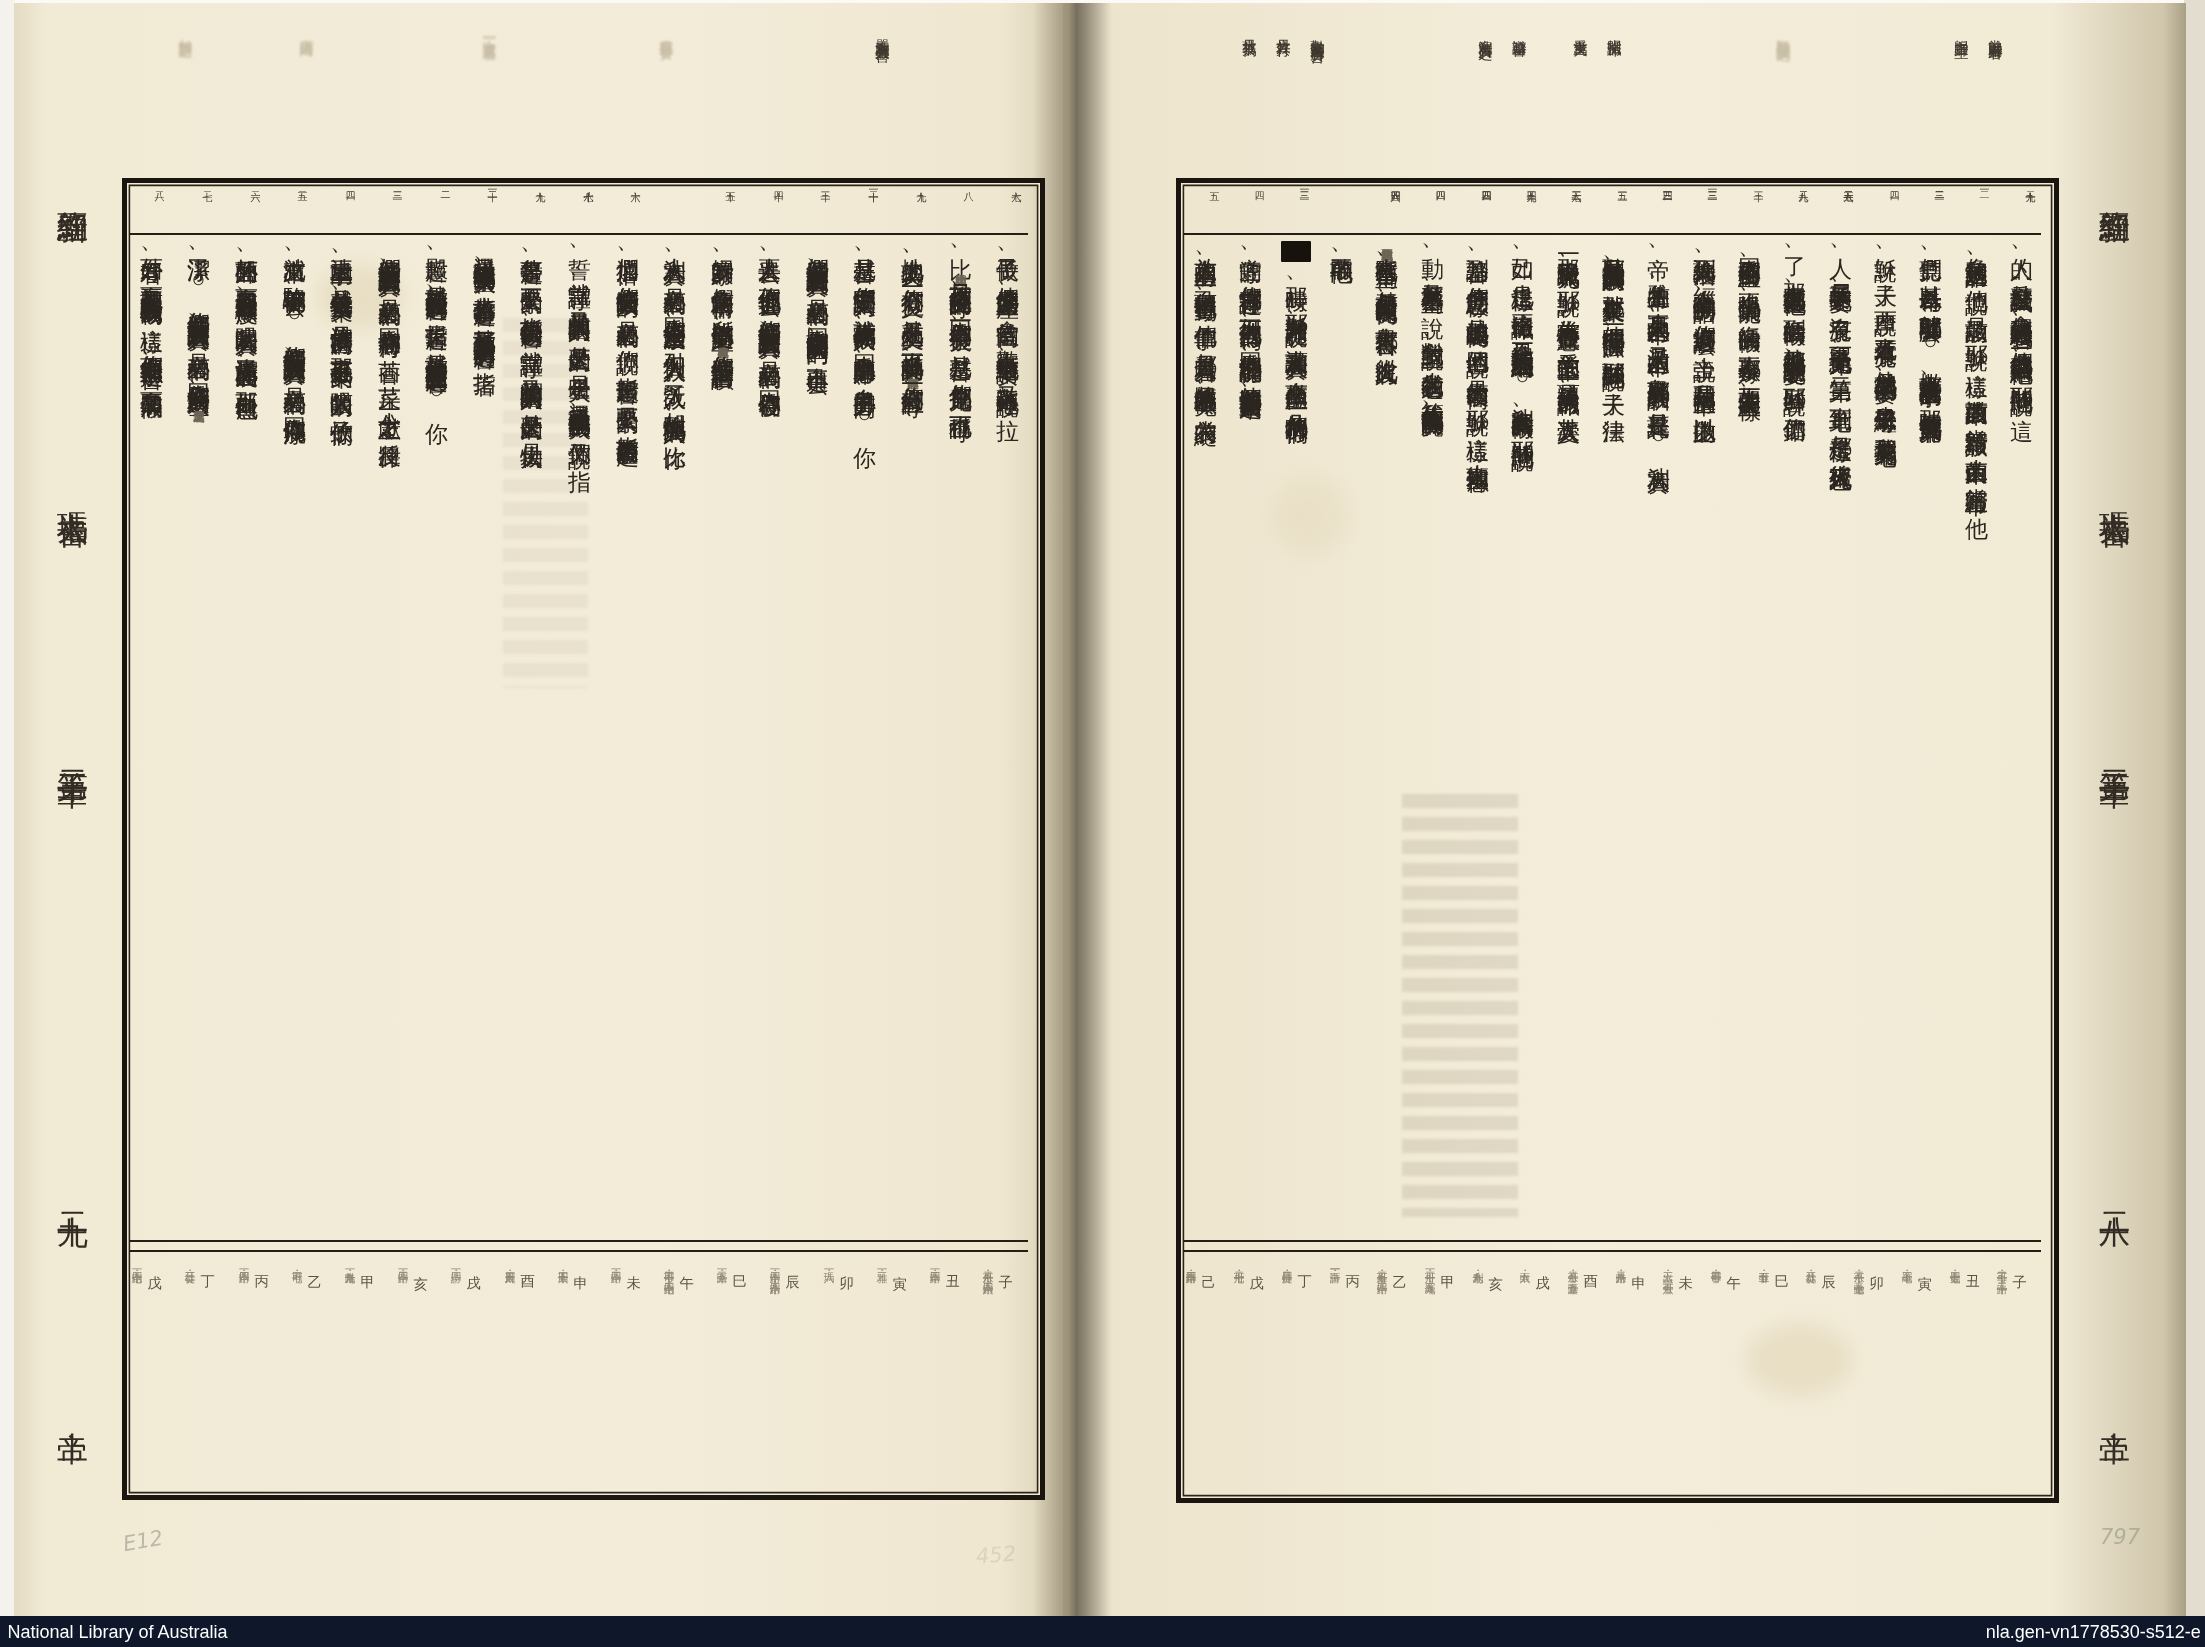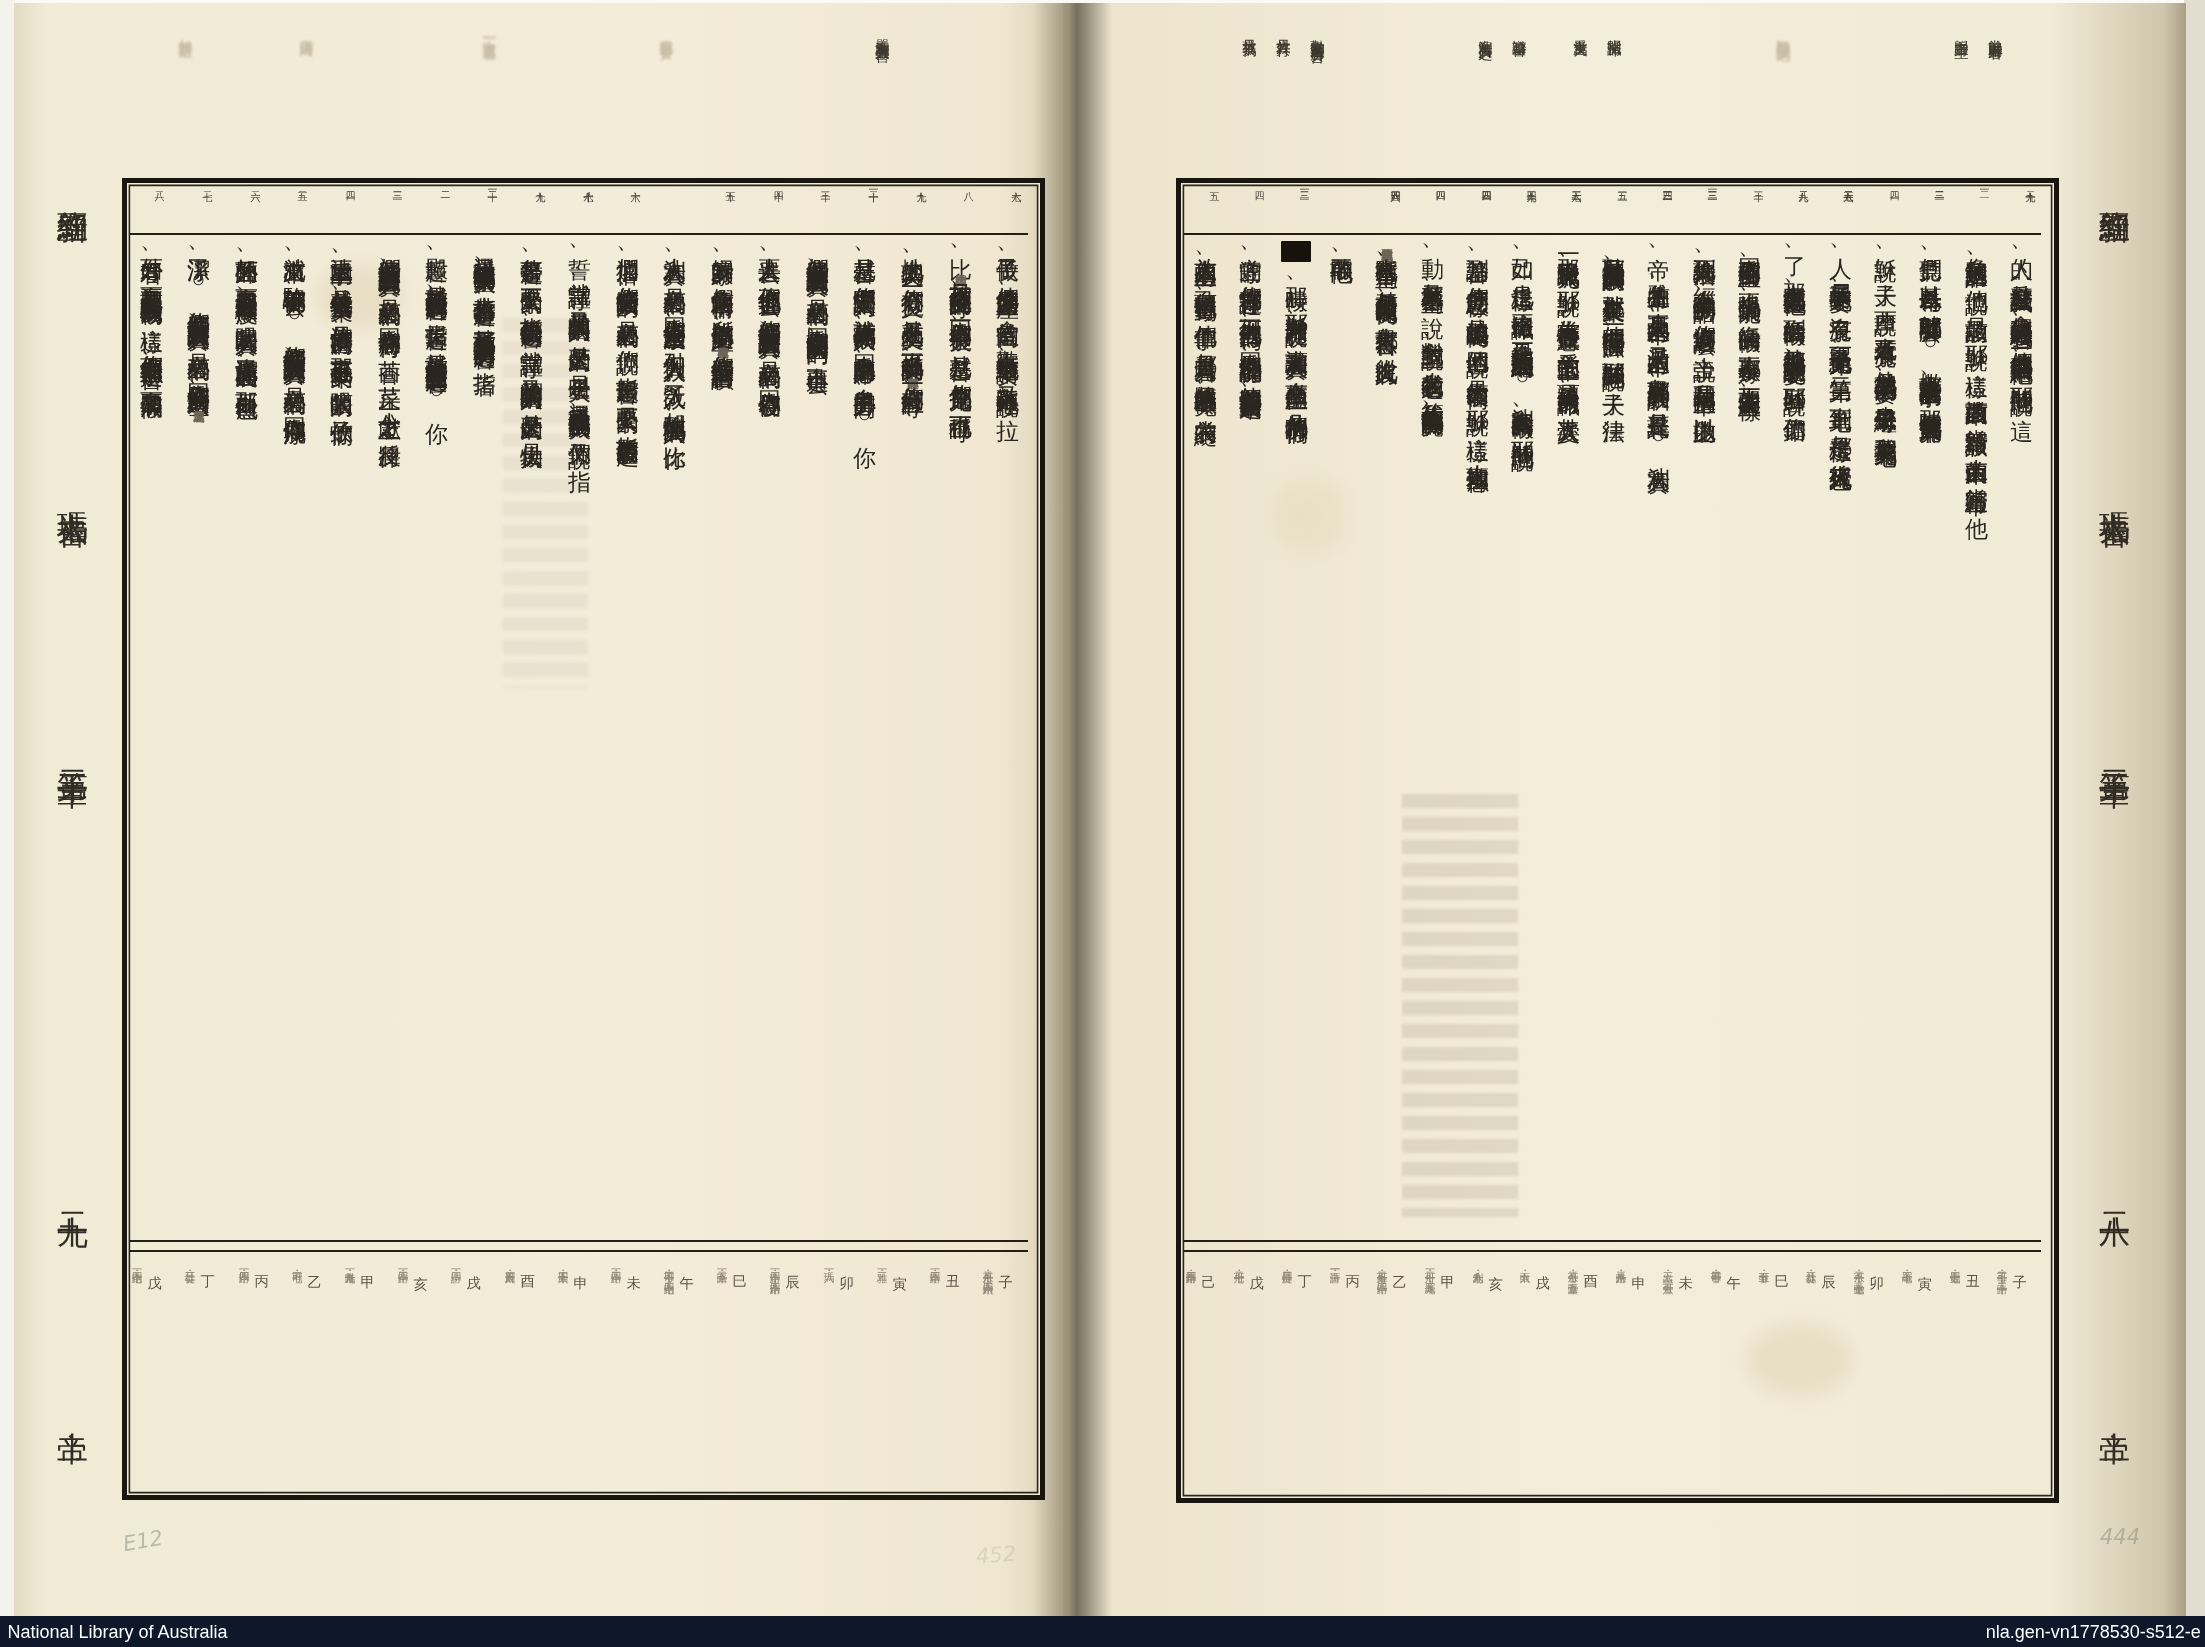--- a/index.html
+++ b/index.html
@@ -317,21 +317,21 @@
       <div class="fngroup" style="left: 1233px; top: 1264px;">
         <div class="fnkey">戊</div>
         <div class="fnref">可十二・卅七</div>
       </div>
       <div class="fngroup" style="left: 1185px; top: 1264px;">
         <div class="fnkey">己</div>
         <div class="fnref">路十三・卅四</div>
       </div>
       <div class="pencil" style="left: 123px; top: 1529px; transform: rotate(-10deg);">E12</div>
       <div class="pencil" style="left: 976px; top: 1543px; transform: rotate(-4deg); opacity: 0.22;">452</div>
-      <div class="pencil" style="left: 2100px; top: 1525px; transform: rotate(0deg);">444</div>
+      <div class="pencil" style="left: 2100px; top: 1525px; transform: rotate(0deg);">797</div>
     </div>
 
   <div class="bottom-bar">
     <span class="lbl left">National Library of Australia</span>
     <span class="lbl right">nla.gen-vn1778530-s512-e</span>
   </div>
 
 </div>
 
 

